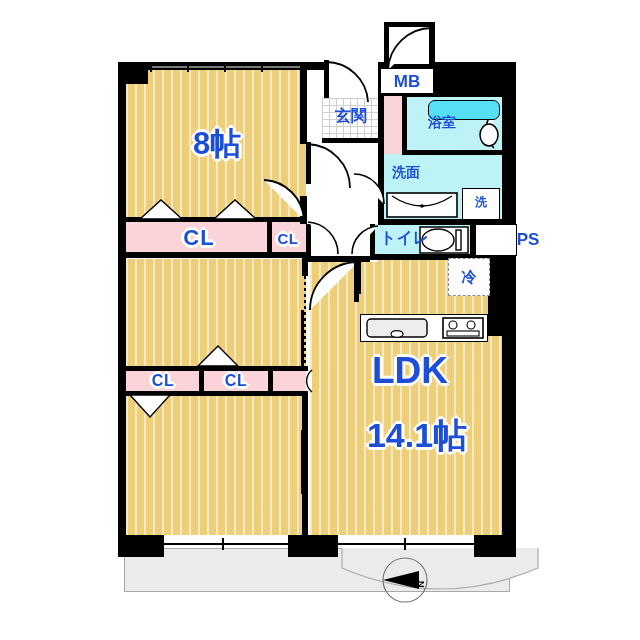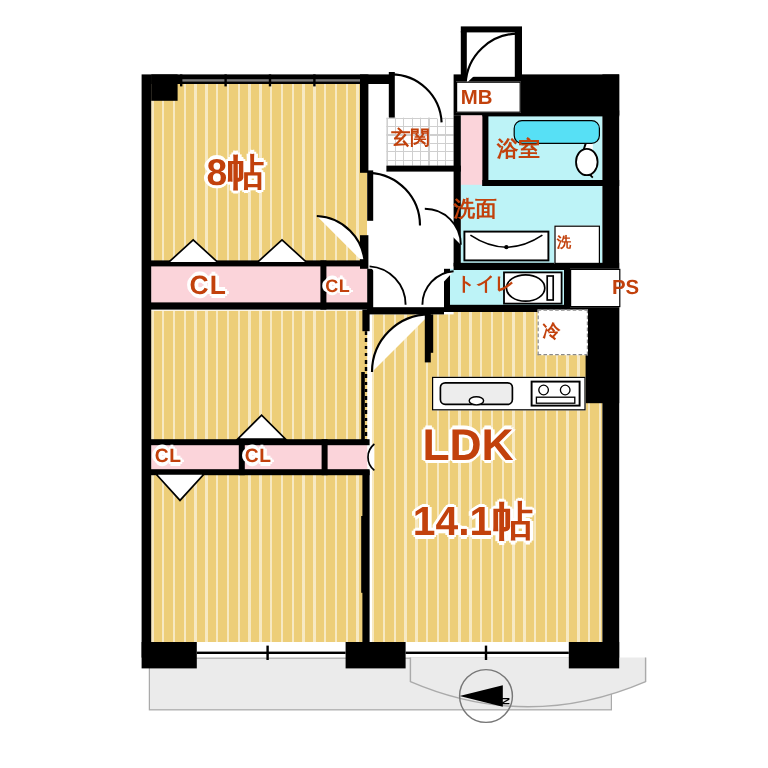--- a/index.html
+++ b/index.html
@@ -48,39 +48,40 @@
     background-color: #ebebeb;
     border: 1px solid #aaaaaa;
   }
   
   .wall { background: #000000; }
   .line { background: #000000; }
 
   
   .lbl {
     position: absolute;
-    color: #c2410c;
+    color: #1d4ed8;
     font-weight: bold;
     white-space: nowrap;
     line-height: 1;
+    text-align: center;
     -webkit-text-stroke: 0px;
   }
   .lbl-outline {
     text-shadow:
       2px 0 #fff, -2px 0 #fff, 0 2px #fff, 0 -2px #fff,
       1.5px 1.5px #fff, -1.5px 1.5px #fff, 1.5px -1.5px #fff, -1.5px -1.5px #fff,
       3px 0 #fff, -3px 0 #fff, 0 3px #fff, 0 -3px #fff;
   }
   .room-big   { font-size: 31px; letter-spacing: 0px; }
   .room-ldk   { font-size: 37px; letter-spacing: 0px; }
   .room-ldk2  { font-size: 34px; letter-spacing: 0px; }
   .cl-big     { font-size: 22px; letter-spacing: 1px; }
   .cl-sm      { font-size: 15px; letter-spacing: 0.5px; }
   .cl-md      { font-size: 16px; letter-spacing: 0.5px; }
-  .jp-md      { font-size: 18px; }
+  .jp-md      { font-size: 14px; }
   .jp-sm      { font-size: 16px; }
   .jp-xs      { font-size: 12px; }
   .mb-lbl     { font-size: 17px; }
   .ps-lbl     { font-size: 17px; }
   .balc-lbl   { font-size: 17px; letter-spacing: 2px; }
   .dashed-box {
     position: absolute;
     box-sizing: border-box;
     background: #ffffff;
     border: 1.5px dashed #8a8a8a;

